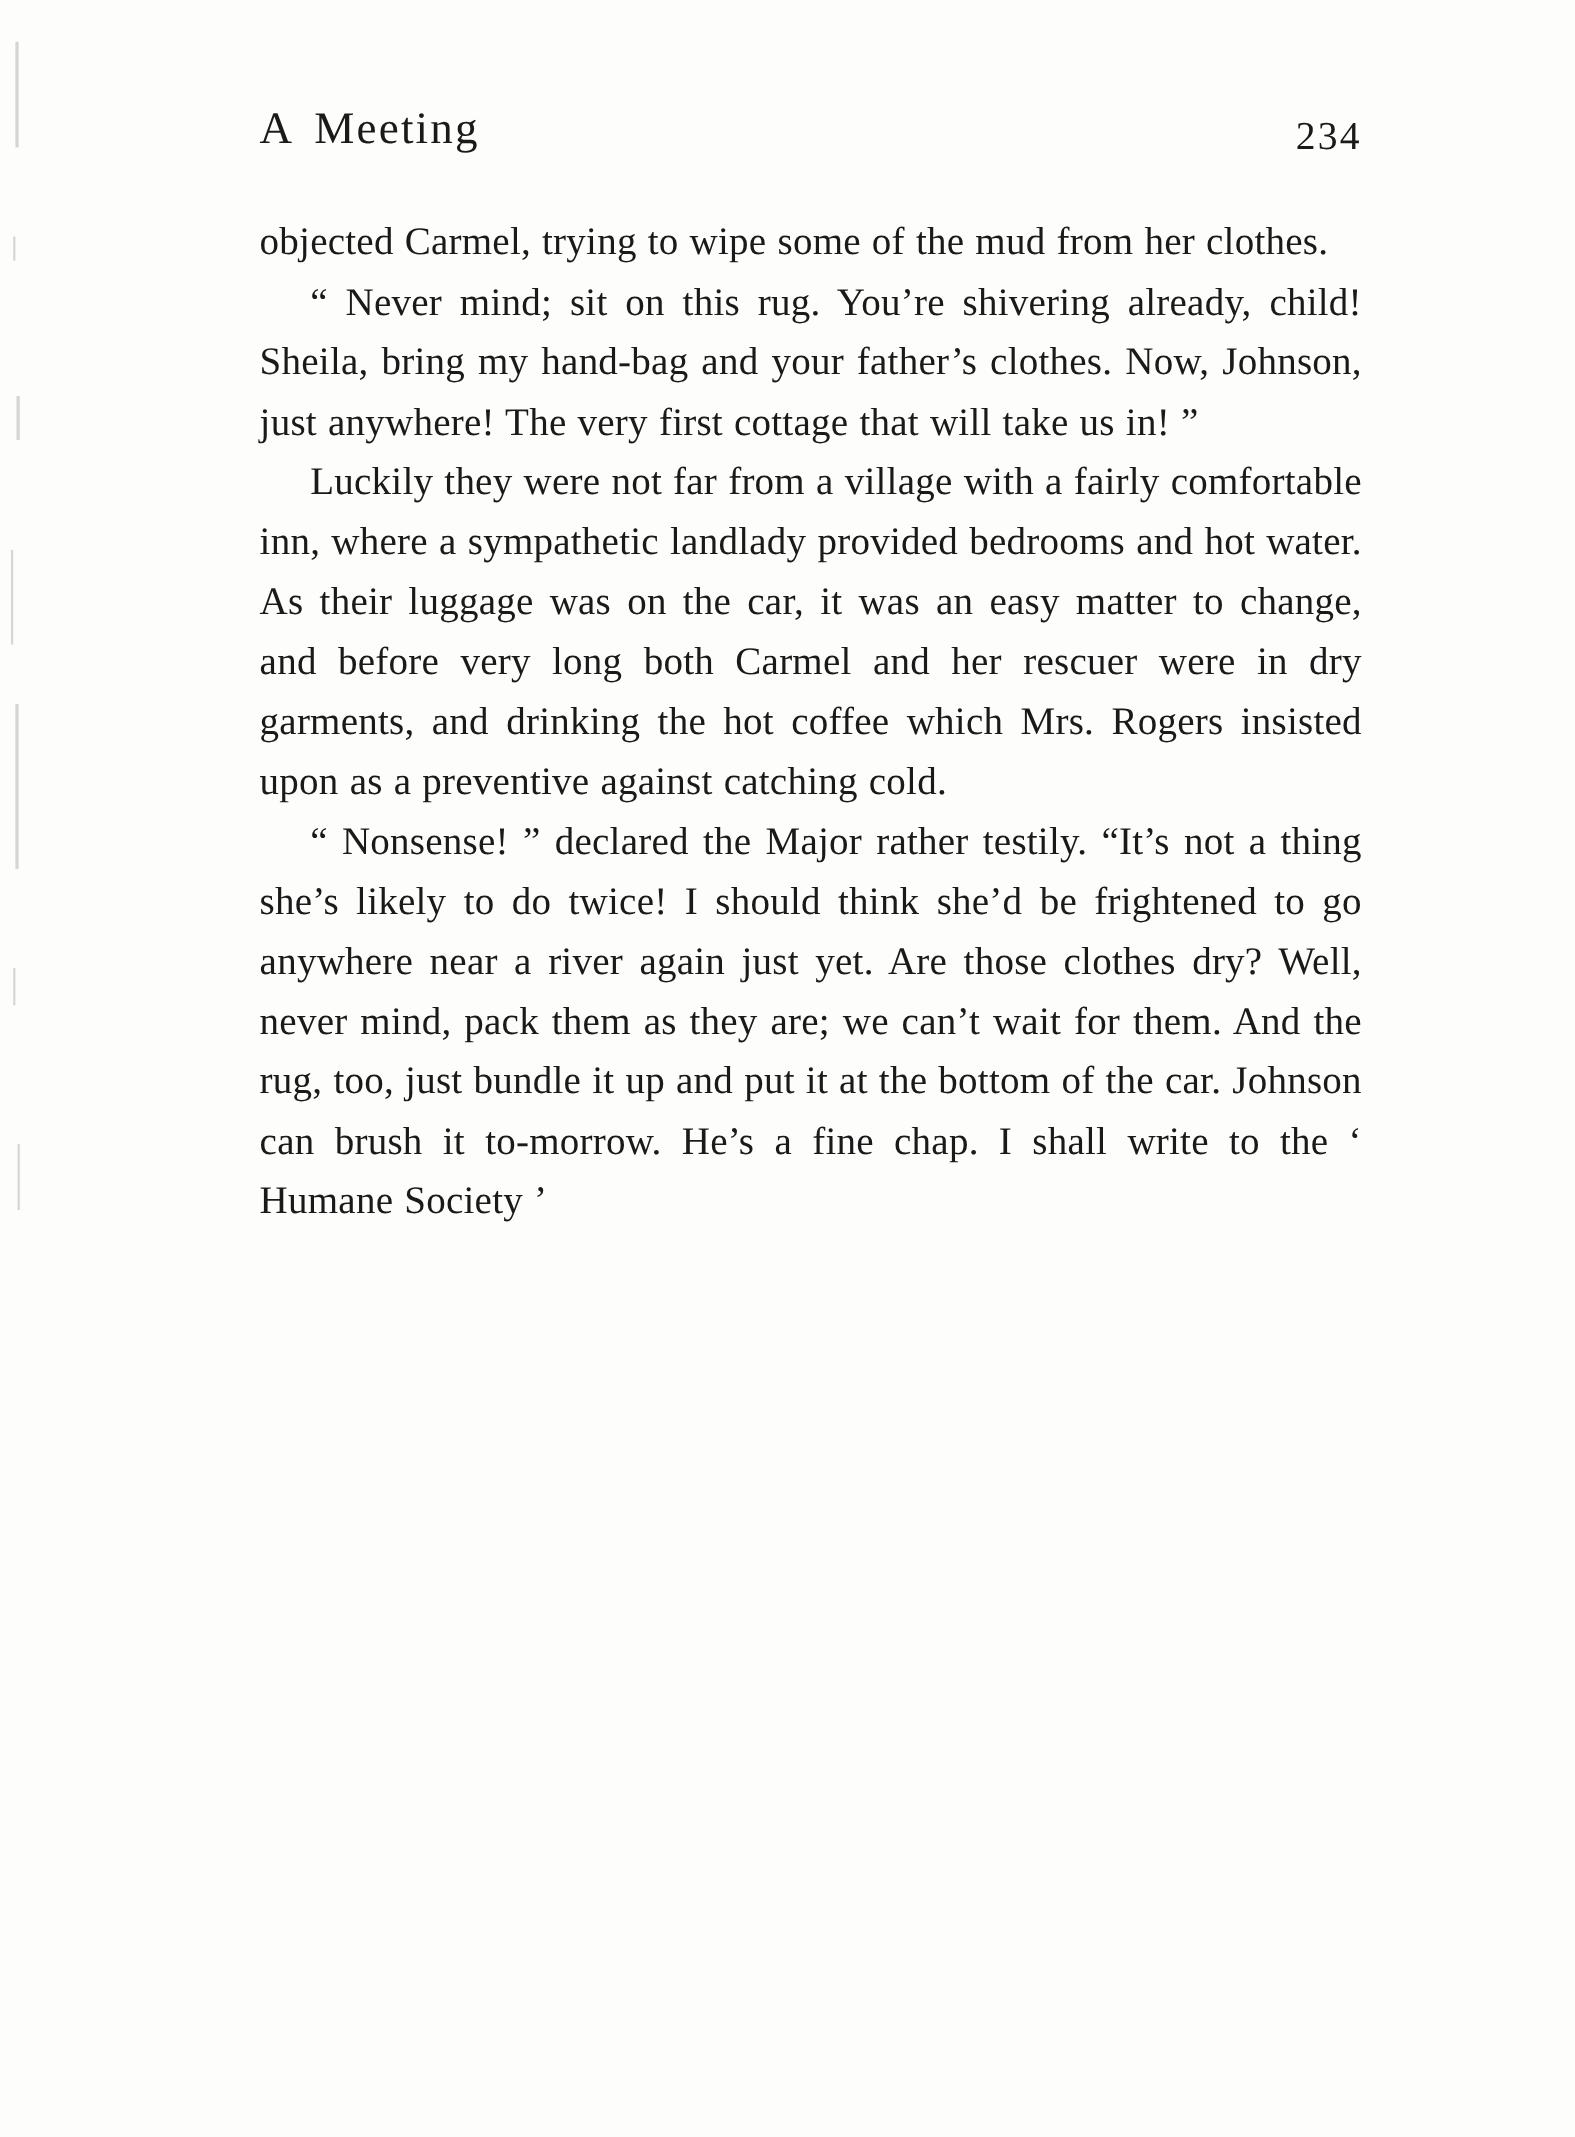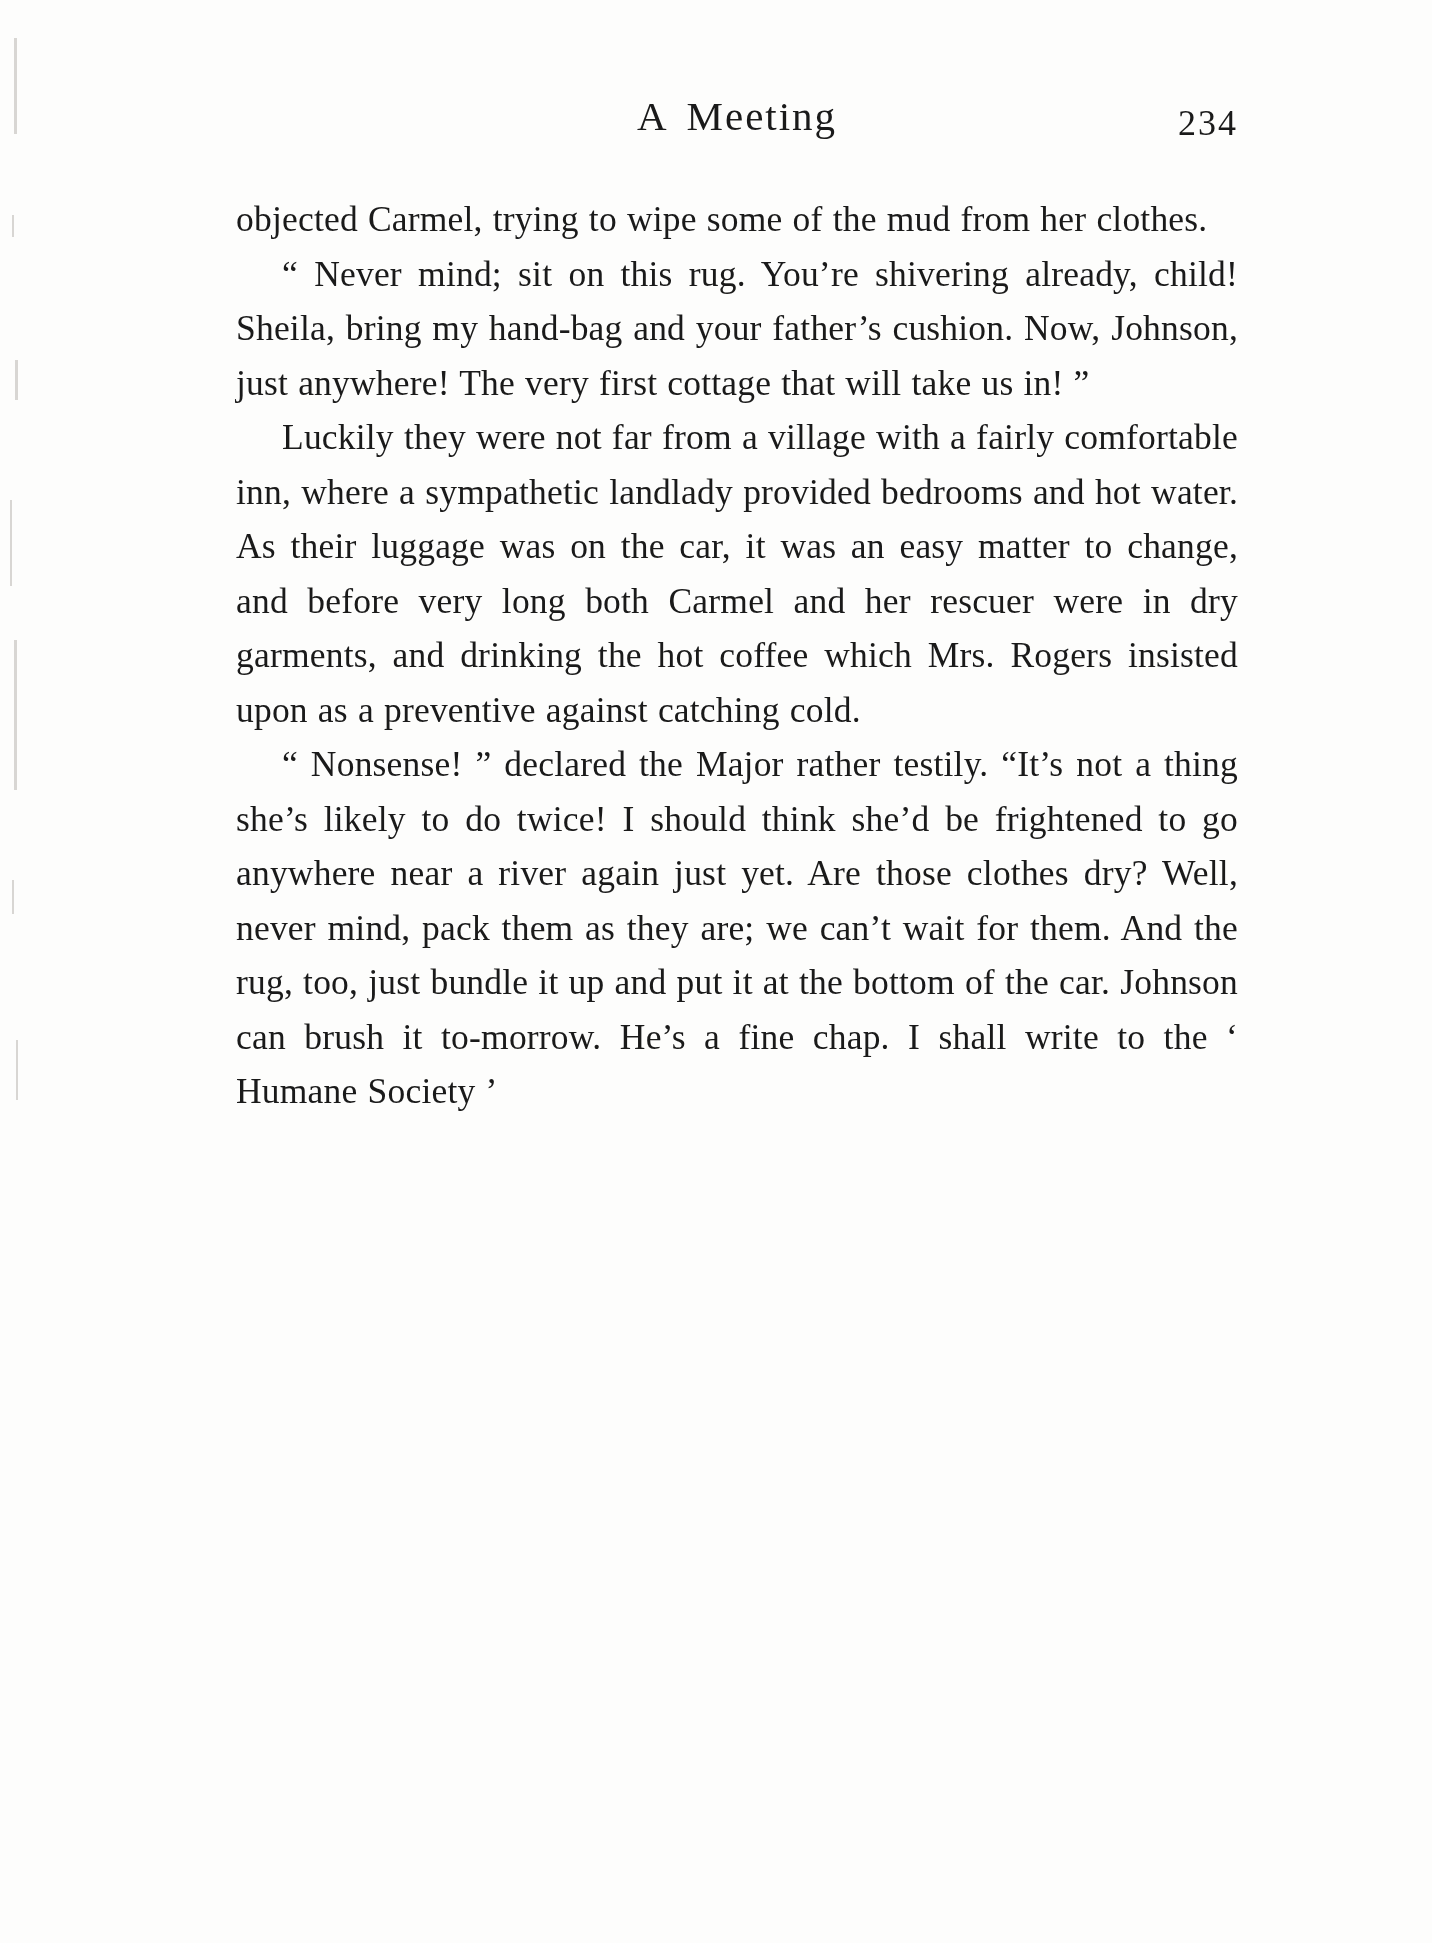--- a/index.html
+++ b/index.html
@@ -54,21 +54,20 @@
 
   .header {
     position: relative;
     height: 72px;
     margin-bottom: 6px;
   }
   .running-title {
     position: absolute;
     left: 0; right: 0;
     top: 0;
-    text-align: center;
     font-size: 41px;
     letter-spacing: 2px;
     font-weight: 400;
     word-spacing: 8px;
   }
   .folio {
     position: absolute;
     right: 0;
     top: 10px;
     font-size: 36px;
@@ -113,19 +112,19 @@
 
   <div class="content">
 
     <div class="header">
       <div class="running-title">A Meeting</div>
       <div class="folio">234</div>
     </div>
 
     <div class="body-text">
       <p class="flush">objected Carmel, trying to wipe some of the mud from her clothes.</p>
-      <p class="indent">“ Never mind; sit on this rug.  You’re shivering already, child!  Sheila, bring my hand-bag and your father’s cushion.  Now, Johnson, just anywhere!  The very first cottage that will take us in! ”</p>
+      <p class="indent">“ Never mind; sit on this rug.  You’re shivering already, child!  Sheila, bring my hand-bag and your father’s clothes.  Now, Johnson, just anywhere!  The very first cottage that will take us in! ”</p>
       <p class="indent">Luckily they were not far from a village with a fairly comfortable inn, where a sympathetic landlady provided bedrooms and hot water.  As their luggage was on the car, it was an easy matter to change, and before very long both Carmel and her rescuer were in dry garments, and drinking the hot coffee which Mrs. Rogers insisted upon as a preventive against catching cold.</p>
       <p class="indent">“ Nonsense! ” declared the Major rather testily.  “It’s not a thing she’s likely to do twice! I should think she’d be frightened to go anywhere near a river again just yet.  Are those clothes dry?  Well, never mind, pack them as they are; we can’t wait for them.  And the rug, too, just bundle it up and put it at the bottom of the car. Johnson can brush it to-morrow.  He’s a fine chap.  I shall write to the ‘ Humane Society ’</p>
     </div>
 
   </div>
 </div>
 
 </body></html>

